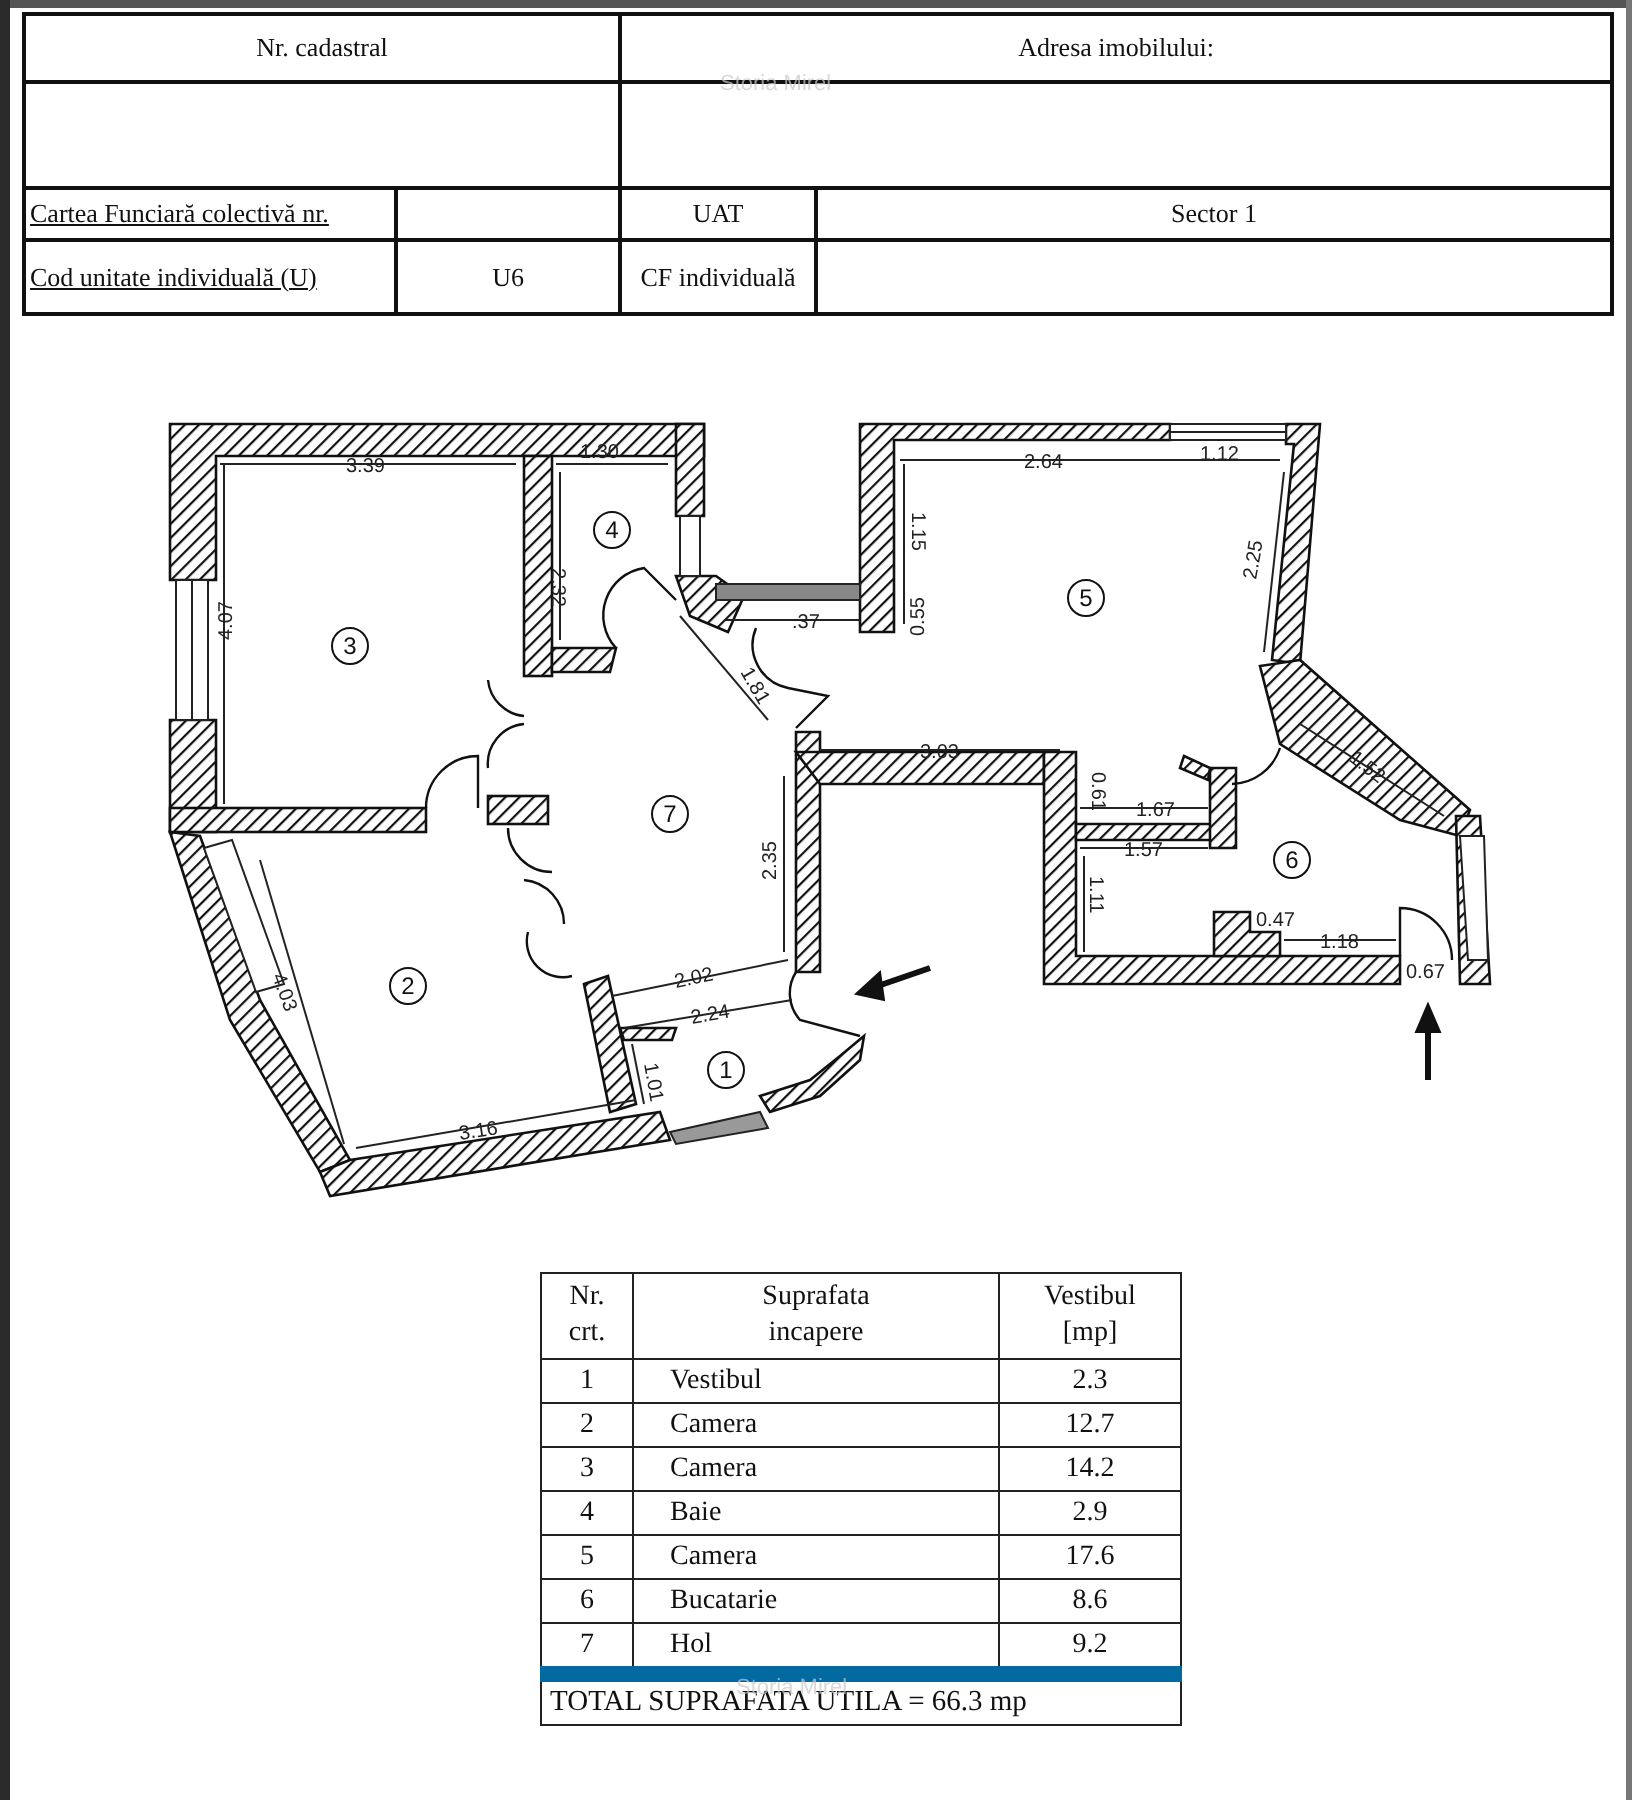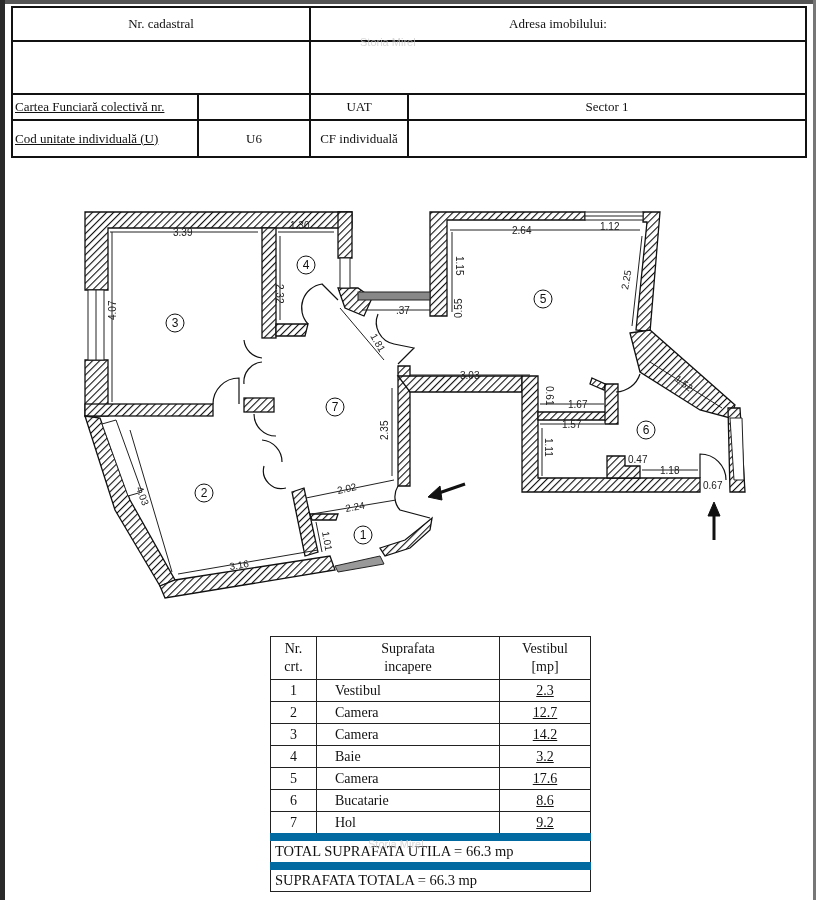--- a/index.html
+++ b/index.html
@@ -10,21 +10,21 @@
   table.hdr{position:absolute;left:11px;top:6px;width:794px;border-collapse:collapse;table-layout:fixed;}
   table.hdr td{border:2px solid #111;font-size:13px;text-align:center;padding:0 2px;white-space:nowrap;overflow:hidden;}
   table.hdr td.left{text-align:left;text-decoration:underline;}
   .plan{position:absolute;left:0;top:150px;width:816px;height:480px;}
   .plan svg text{font-family:"Liberation Sans","DejaVu Sans",sans-serif;}
   table.rooms{position:absolute;left:270px;top:636px;width:320px;border-collapse:collapse;table-layout:fixed;}
   table.rooms td,table.rooms th{border:1.5px solid #222;font-size:14px;font-weight:normal;line-height:17px;padding:2px 4px;}
   table.rooms th{text-align:center;line-height:18px;padding:3px 2px;}
   table.rooms td.nr{text-align:center;}
   table.rooms td.name{text-align:left;padding-left:18px;}
-  table.rooms td.area{text-align:center;text-decoration:underline;}
+  table.rooms td.area{text-align:center;}
   table.rooms td.total{font-size:14.5px;border-top:8px solid #0369a1;}
   .watermark{position:absolute;color:#c8c8c8;font-family:Liberation Sans, sans-serif;font-size:11px;opacity:.7;}
 </style>
 </head>
 <body>
 
 <div class="page-edge-top"></div>
 <div class="page-edge-left"></div>
 <div class="page-edge-right"></div>
 
@@ -244,38 +244,35 @@
         <td class="area">12.7</td>
       </tr>
   <tr>
         <td class="nr">3</td>
         <td class="name">Camera</td>
         <td class="area">14.2</td>
       </tr>
   <tr>
         <td class="nr">4</td>
         <td class="name">Baie</td>
-        <td class="area">3.2</td>
+        <td class="area">2.9</td>
       </tr>
   <tr>
         <td class="nr">5</td>
         <td class="name">Camera</td>
         <td class="area">17.6</td>
       </tr>
   <tr>
         <td class="nr">6</td>
         <td class="name">Bucatarie</td>
         <td class="area">8.6</td>
       </tr>
   <tr>
         <td class="nr">7</td>
         <td class="name">Hol</td>
         <td class="area">9.2</td>
       </tr>
   <tr>
         <td colspan="3" class="total">TOTAL SUPRAFATA UTILA = 66.3 mp</td>
       </tr>
-  <tr>
-        <td colspan="3" class="total">SUPRAFATA TOTALA = 66.3 mp</td>
-      </tr>
 </tbody>
   </table>
 <div class="watermark" style="left:368px;top:838px;">Storia Mirel</div>
 
 </body></html>

